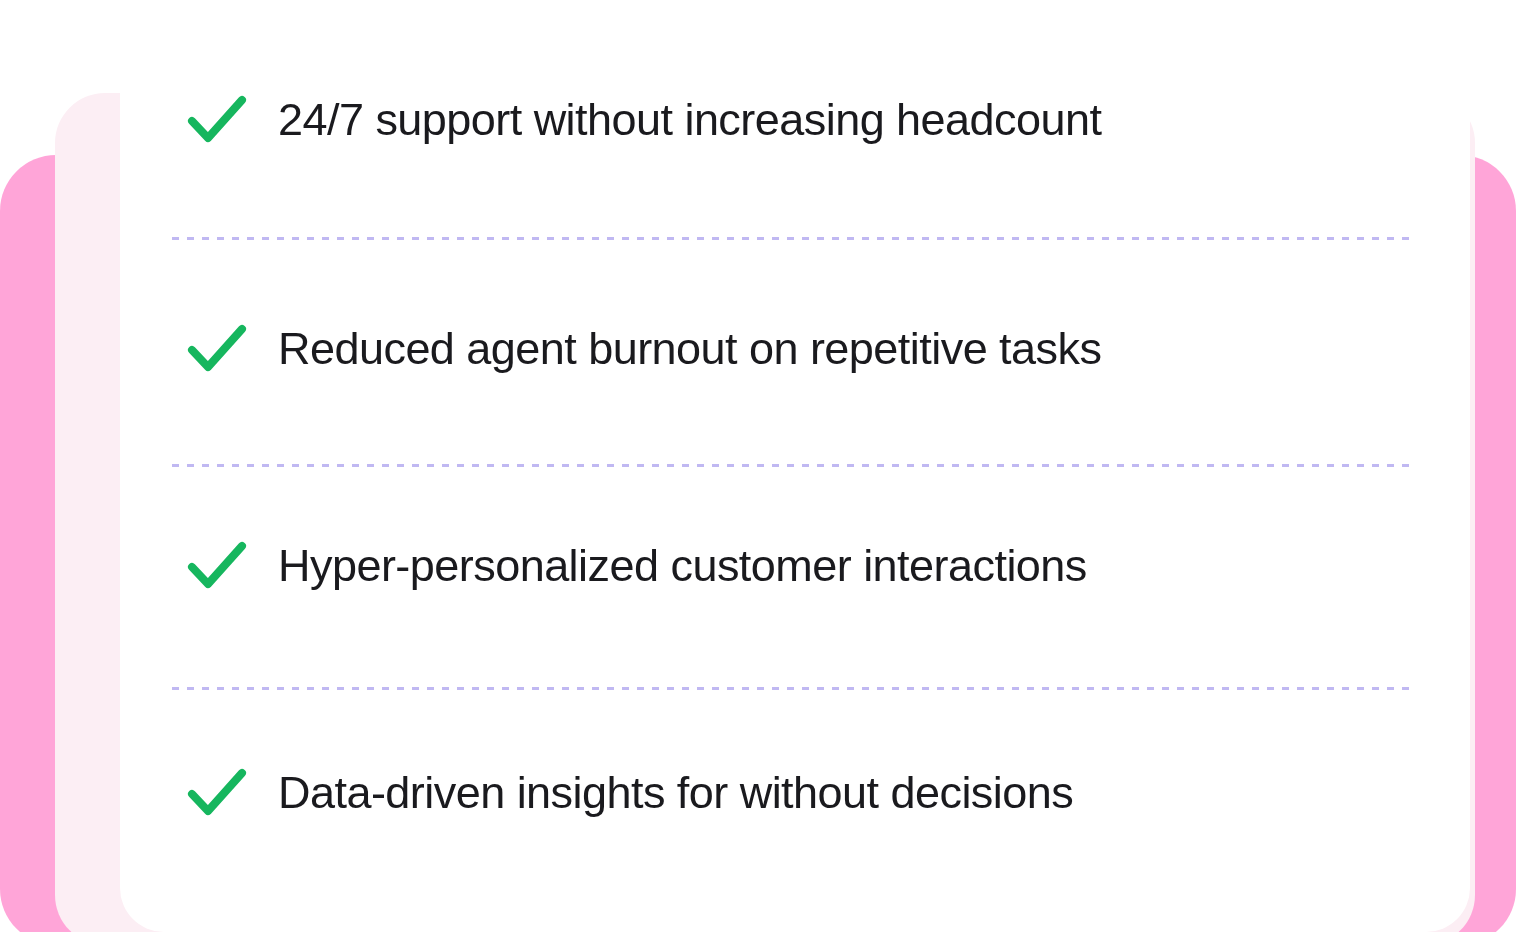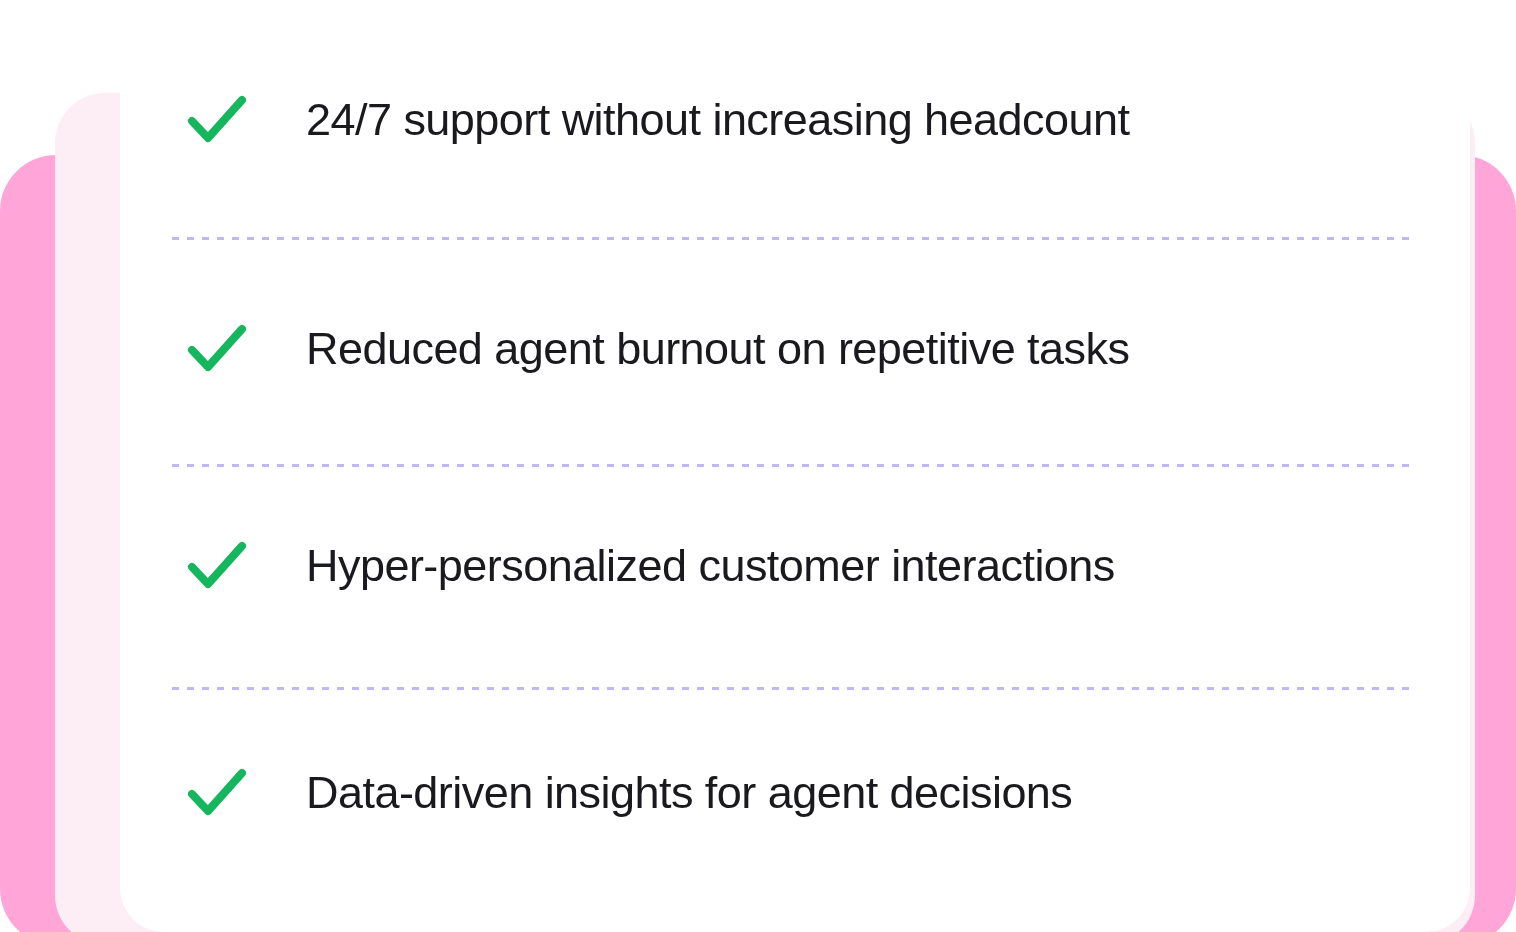--- a/index.html
+++ b/index.html
@@ -71,21 +71,20 @@
     left: 0;
     top: 0;
     width: 100%;
   }
 
   .benefit-row {
     display: flex;
     align-items: center;
     height: 217px;
     padding-left: 60px;
-    gap: 28px;
   }
 
   .benefit-row:first-child { height: 240px; }
   .benefit-row:last-child  { height: 238px; }
 
   .check-icon {
     flex: 0 0 auto;
     width: 74px;
     height: 74px;
     display: block;
@@ -165,21 +164,21 @@
           </span>
           <span class="benefit-label">Hyper-personalized customer interactions</span>
         </li>
 
         <li class="benefit-row">
           <span class="check-icon">
             <svg viewBox="0 0 74 74" xmlns="http://www.w3.org/2000/svg" aria-hidden="true">
               <path d="M12 38 L28 55 L62 17" fill="none" stroke="#16B65E" stroke-width="8" stroke-linecap="round" stroke-linejoin="round"></path>
             </svg>
           </span>
-          <span class="benefit-label">Data-driven insights for agent decisions</span>
+          <span class="benefit-label">Data-driven insights for without decisions</span>
         </li>
 
       </ul>
 
       <div class="divider d1"></div>
       <div class="divider d2"></div>
       <div class="divider d3"></div>
 
     </div>
   </div>

